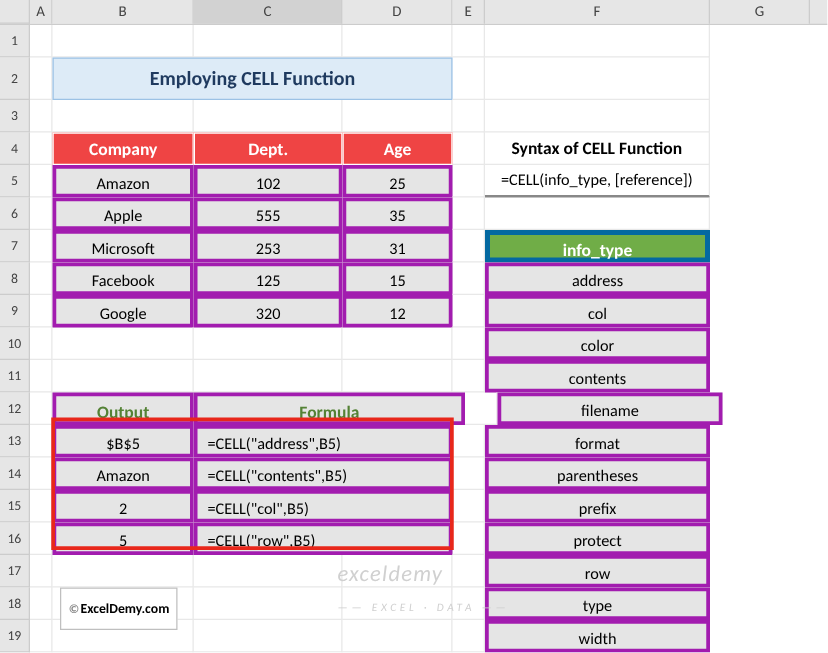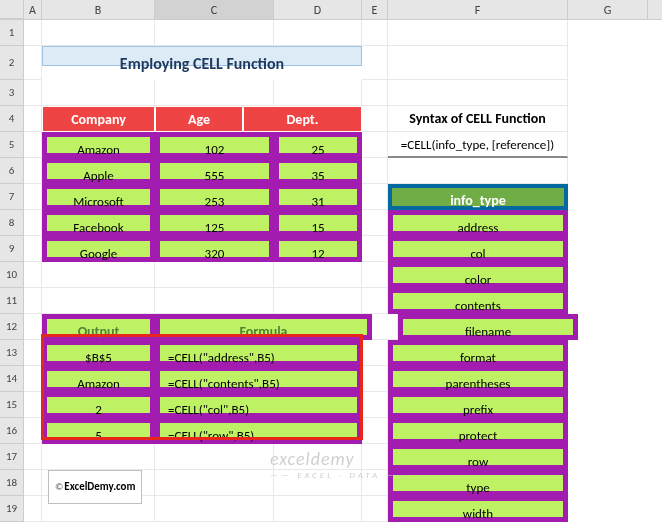--- a/index.html
+++ b/index.html
@@ -57,26 +57,26 @@
   .wE { width: 26px; }
   .wF { width: 180px; }
   .wG { width: 80px; }
 
   .title-cell {
     background: #ddebf7;
     font-weight: bold;
     color: #1f3a5f;
     font-size: 16px;
     border: 1px solid #9cc2e5;
-    height: 20px; line-height: 34px; text-align: center;
+    height: 34px; line-height: 34px; text-align: center;
   }
   .th-blue { background: #ef4444; color: #fff; font-weight: bold; border: 1px solid #fff; font-size: 14px;}
   .th-green { background: #70ad47; color: #fff; font-weight: bold; border: 4px solid #0369a1; font-size: 14px;}
   .th-lg { background: #e2efda; color: #548235; font-weight: bold; font-size: 14px;}
-  .td-b { border: 5px solid #a21caf; background: #bef264; }
+  .td-b { border: 3px solid #a21caf; background: #e5e5e5; }
   .syntax-title { font-weight: bold; font-size: 14px; }
   .syntax-formula { color: #000; font-size: 13px;}
   .left { text-align: left; padding-left: 6px; font-weight: bold; }
   .formula-cell { text-align: left; padding-left: 8px; }
   .red-box {
     position: absolute;
     border: 3px solid #e8271b;
     pointer-events: none;
     z-index: 10;
   }
@@ -84,21 +84,21 @@
     position: absolute;
     left: 270px; top: 450px;
     color: #d0d0d0;
     font-size: 18px;
     font-style: italic;
     letter-spacing: 1px;
     z-index: 0;
     pointer-events: none;
     line-height: 1;
   }
-  .watermark .sub { font-size: 9px; letter-spacing: 3px; display:block; margin-top:2px;}
+  .watermark .sub { font-size: 9px; letter-spacing: 3px; display:block; margin-top:14px;}
   .link-box {
     border: 1px solid #bfbfbf;
     background: #fff;
     font-size: 11px;
     padding: 3px 6px;
     text-align: left;
     display: inline-block;
   }
   .copy { color:#888; font-size:10px; margin-right:1px;}
   .row-2 { height: 34px; }
@@ -144,22 +144,22 @@
   <div class="cell wC"></div>
   <div class="cell wD"></div>
   <div class="cell wE"></div>
   <div class="cell wF"></div>
 </div>
 
 <div class="grid-row">
   <div class="row-h">4</div>
   <div class="cell wA"></div>
   <div class="cell wB th-blue">Company</div>
+  <div class="cell wC th-blue">Dept.</div>
   <div class="cell wD th-blue">Age</div>
-  <div class="cell wC th-blue">Dept.</div>
   <div class="cell wE"></div>
   <div class="cell wF syntax-title">Syntax of CELL Function</div>
 </div>
 
 <div class="grid-row">
   <div class="row-h">5</div>
   <div class="cell wA"></div>
   <div class="cell wB td-b">Amazon</div>
   <div class="cell wC td-b">102</div>
   <div class="cell wD td-b">25</div>

